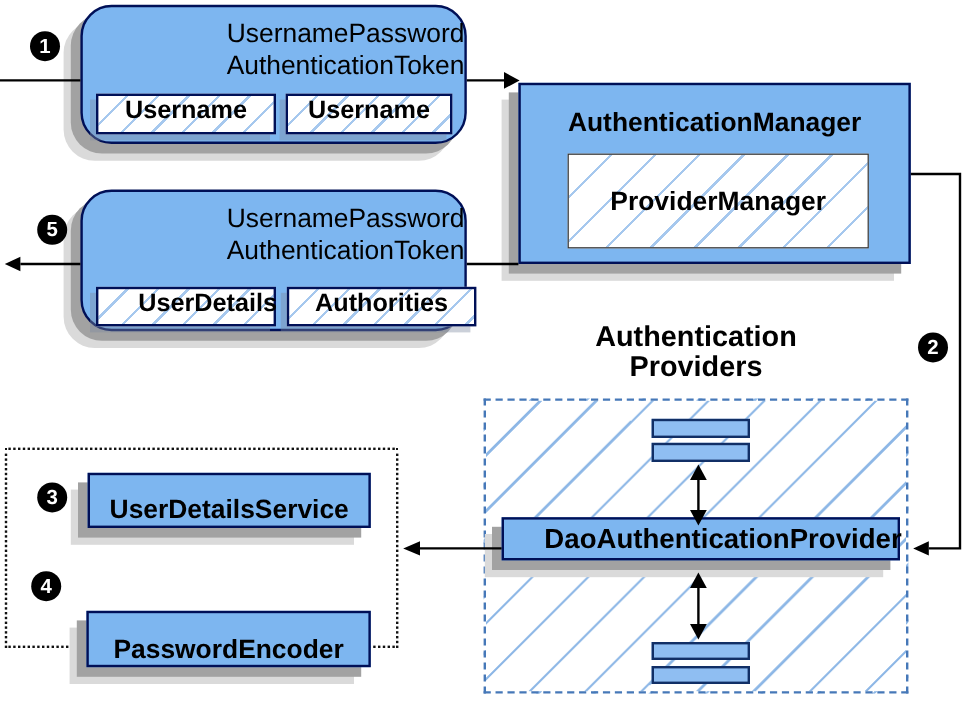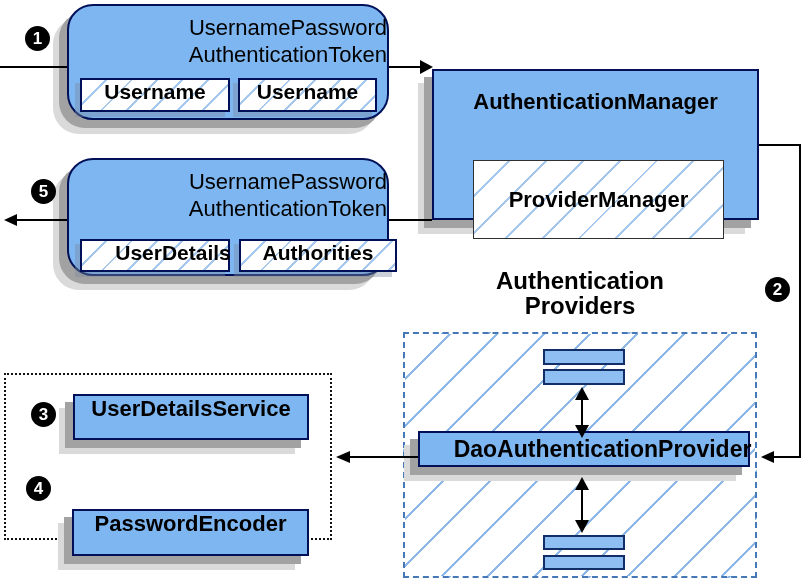--- a/index.html
+++ b/index.html
@@ -5,21 +5,21 @@
   html,body{margin:0;padding:0;background:#fff;}
   .stage{
     position:relative;width:803px;height:584px;background:#fff;overflow:hidden;
     font-family:"Liberation Sans",sans-serif;color:#000;
   }
   .stage *{box-sizing:border-box;}
 
   
   .bluebox{
     position:absolute;background:#7db6f0;border:2px solid #001057;
-    display:flex;align-items:flex-start;justify-content:center;
+    display:flex;align-items:flex-end;justify-content:center;
     font-weight:bold;color:#000;
     box-shadow:-8px 8px 0 #a2a2a2,-14px 14px 0 #dadada;
   }
   .token{
     position:absolute;background:#7db6f0;border:2px solid #001057;border-radius:26px;
     box-shadow:-8px 8px 0 #a2a2a2,-14px 14px 0 #dadada;
   }
   .token-title{
     position:absolute;top:8px;left:0;right:0;text-align:right;
     font-weight:normal;font-size:22px;line-height:27px;white-space:pre-line;
@@ -104,21 +104,21 @@
     <div class="field" style="left:11px;top:72px;width:150px;height:34px;">
       <span>Username</span>
     </div>
     <div class="field" style="left:169px;top:72px;width:139px;height:34px;">
       <span>Username</span>
     </div>
   </div>
 
   <div class="bluebox" style="left:432px;top:69px;width:327px;height:151px;align-items:flex-start;">
     <div class="am-title">AuthenticationManager</div>
-    <div class="hatch-inner" style="left:39px;top:57px;width:251px;height:79px;margin-top:32px;">
+    <div class="hatch-inner" style="left:39px;top:57px;width:251px;height:79px;">
       <span>ProviderManager</span>
     </div>
   </div>
 
   <div class="token" style="left:67px;top:158px;width:322px;height:118px;">
     <div class="token-title">UsernamePassword
 AuthenticationToken</div>
     <div class="field" style="left:11px;top:79px;width:150px;height:33px;padding-left:36px;">
       <span>UserDetails</span>
     </div>

